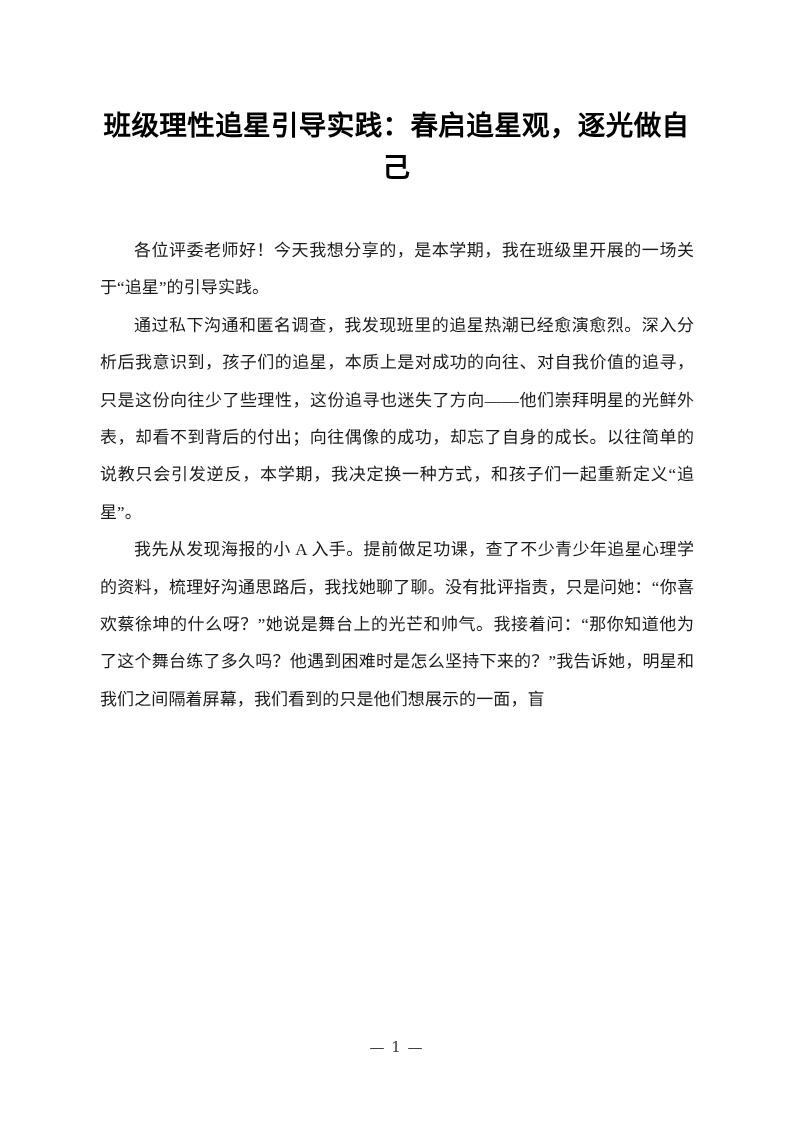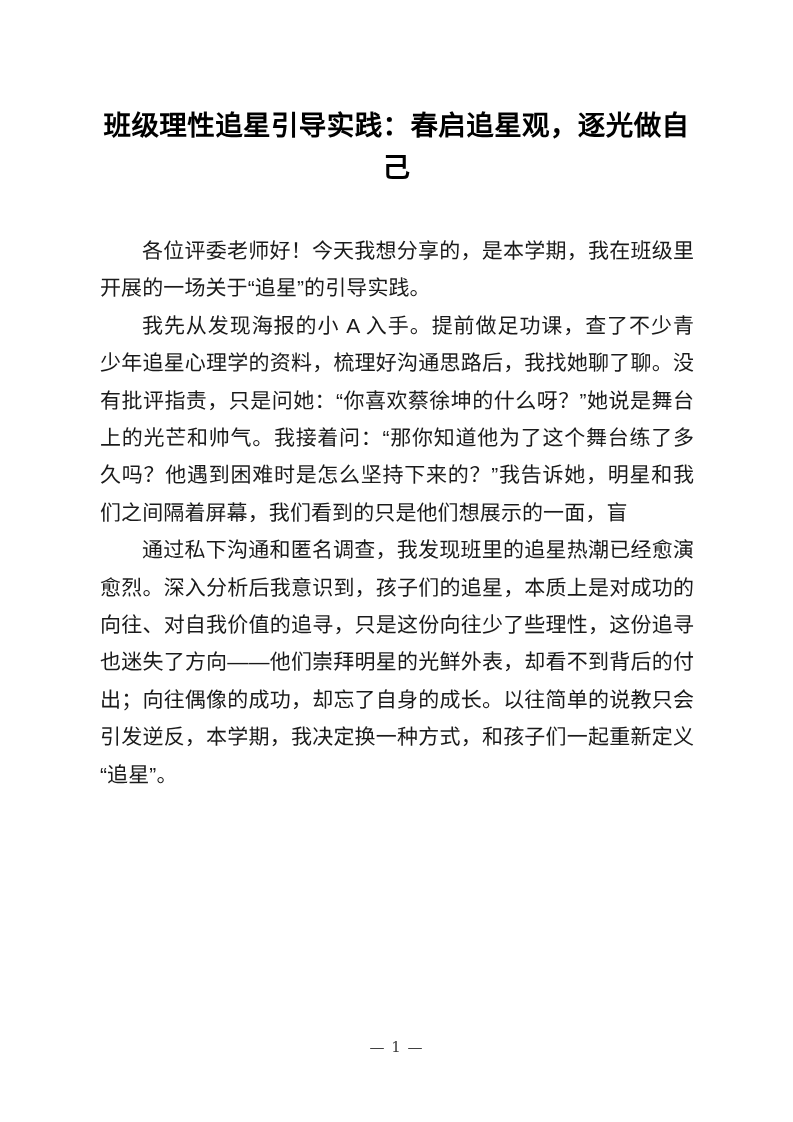--- a/index.html
+++ b/index.html
@@ -32,22 +32,22 @@
     margin: 0;
   }
   .body-block {
     position: absolute;
     left: 100px;
     top: 232px;
     width: 594px;
   }
   .para {
     margin: 0;
-    font-family: Liberation Sans, sans-serif;
-    font-size: 21px;
+    font-family: Liberation Serif, serif;
+    font-size: 17px;
     line-height: 37.4px;
     color: #1a1a1a;
     text-align: justify;
     text-justify: inter-ideograph;
     text-indent: 2em;
     letter-spacing: 0.1px;
     word-break: break-all;
     overflow-wrap: anywhere;
   }
   .page-footer {
@@ -64,19 +64,19 @@
 </style>
 </head>
 <body>
 
 <div class="page">
 
   <h1 class="doc-title">班级理性追星引导实践：春启追星观，逐光做自己</h1>
 
   <div class="body-block">
     <p class="para">各位评委老师好！今天我想分享的，是本学期，我在班级里开展的一场关于“追星”的引导实践。</p>
+    <p class="para">通过私下沟通和匿名调查，我发现班里的追星热潮已经愈演愈烈。深入分析后我意识到，孩子们的追星，本质上是对成功的向往、对自我价值的追寻，只是这份向往少了些理性，这份追寻也迷失了方向——他们崇拜明星的光鲜外表，却看不到背后的付出；向往偶像的成功，却忘了自身的成长。以往简单的说教只会引发逆反，本学期，我决定换一种方式，和孩子们一起重新定义“追星”。</p>
     <p class="para">我先从发现海报的小 A 入手。提前做足功课，查了不少青少年追星心理学的资料，梳理好沟通思路后，我找她聊了聊。没有批评指责，只是问她：“你喜欢蔡徐坤的什么呀？”她说是舞台上的光芒和帅气。我接着问：“那你知道他为了这个舞台练了多久吗？他遇到困难时是怎么坚持下来的？”我告诉她，明星和我们之间隔着屏幕，我们看到的只是他们想展示的一面，盲</p>
-    <p class="para">通过私下沟通和匿名调查，我发现班里的追星热潮已经愈演愈烈。深入分析后我意识到，孩子们的追星，本质上是对成功的向往、对自我价值的追寻，只是这份向往少了些理性，这份追寻也迷失了方向——他们崇拜明星的光鲜外表，却看不到背后的付出；向往偶像的成功，却忘了自身的成长。以往简单的说教只会引发逆反，本学期，我决定换一种方式，和孩子们一起重新定义“追星”。</p>
   </div>
 
   <div class="page-footer">— 1 —</div>
 
 </div>
 
 </body></html>

